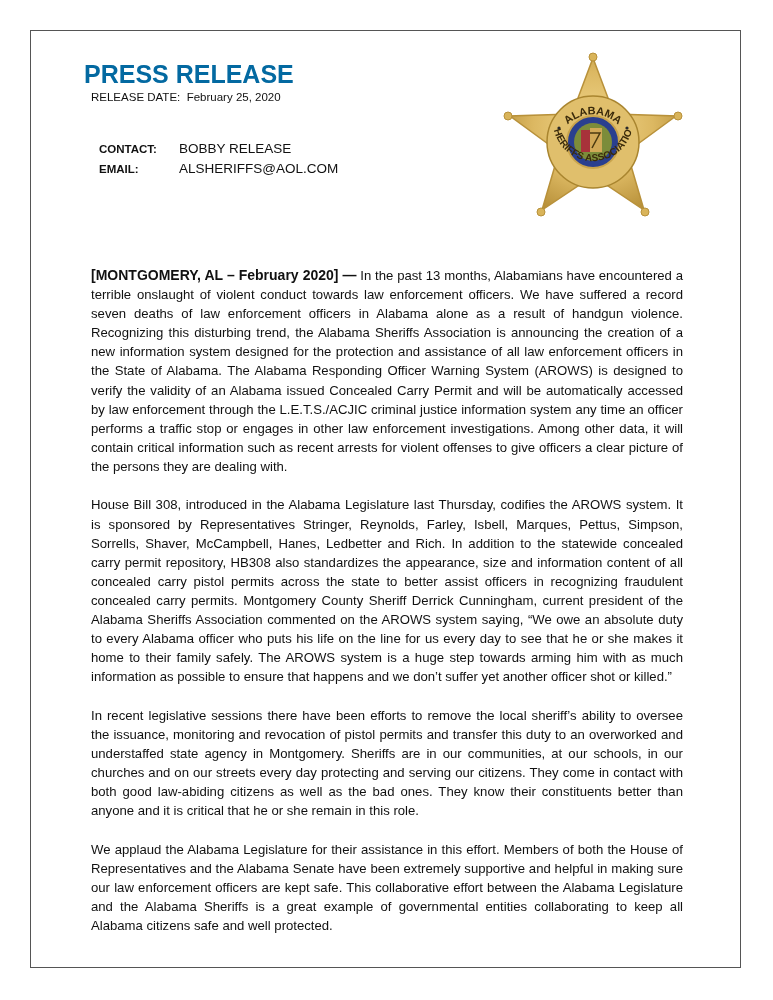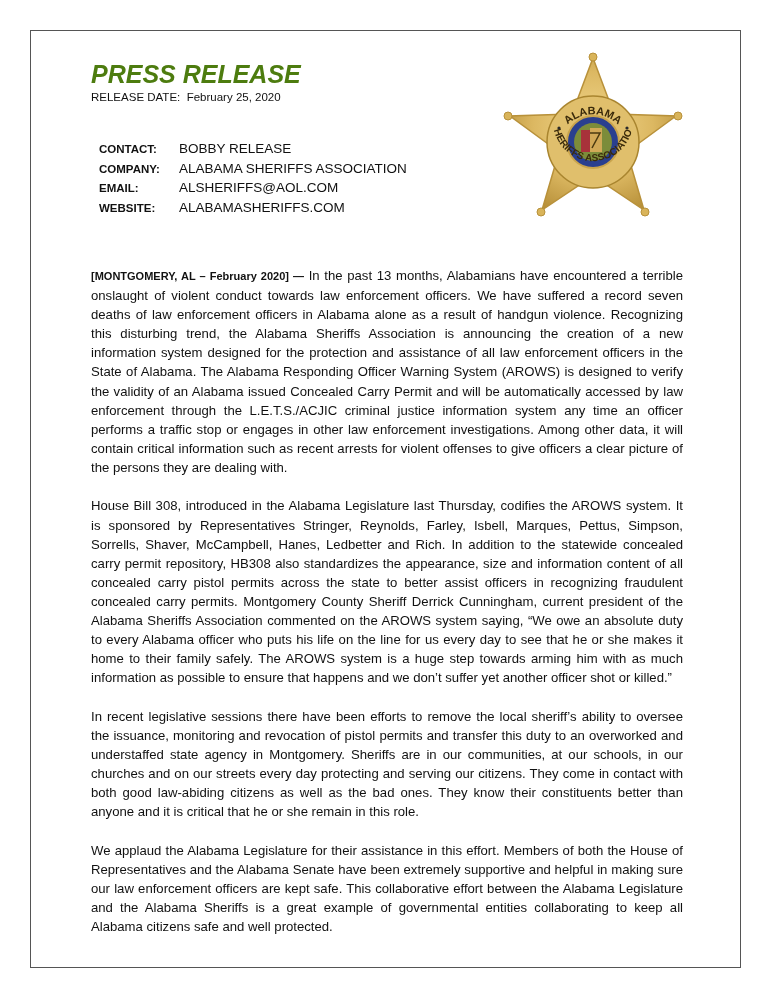--- a/index.html
+++ b/index.html
@@ -1,56 +1,48 @@
 <!DOCTYPE html>
 <html><head>
 <meta charset="utf-8">
 <style>
   html, body { margin: 0; padding: 0; background: #ffffff; }
   body { width: 773px; height: 1000px; position: relative; overflow: hidden; font-family: "Liberation Sans", sans-serif; color: #111; }
   .page-frame { position: absolute; left: 30px; top: 30px; width: 711px; height: 938px; border: 1px solid #555; box-sizing: border-box; }
-  .title { position: absolute; left: 91px; top: 60px; font-size: 25px; font-weight: bold; letter-spacing: 0px; margin: 0; line-height: 28px; color: #4d7c0f; font-style: italic; }
+  .title { position: absolute; left: 84px; top: 60px; font-size: 25px; font-weight: bold; letter-spacing: 0px; margin: 0; line-height: 28px; color: #0369a1; }
   .release-date { position: absolute; left: 91px; top: 91px; font-size: 11.5px; line-height: 13px; }
   .release-date .lbl { font-weight: normal; }
   .contact-table { position: absolute; left: 99px; top: 141px; }
   .contact-row { display: flex; align-items: baseline; height: 19.5px; }
   .contact-row .lbl { width: 80px; font-size: 11.5px; font-weight: bold; }
   .contact-row .val { font-size: 13.5px; }
   .badge { position: absolute; left: 498px; top: 50px; width: 190px; height: 175px; }
   .body-text { position: absolute; left: 91px; top: 266px; width: 592px; font-size: 13.15px; line-height: 19.1px; text-align: justify; }
   .body-text p { margin: 0 0 19.4px 0; }
-  .dateline { font-weight: bold; font-size: 11px; }
+  .dateline { font-weight: bold; font-size: 14px; }
 </style>
 </head>
 <body>
 
 <div class="page-frame"></div>
 
 <h1 class="title">PRESS RELEASE</h1>
 
 <div class="release-date">
   <span class="lbl">RELEASE DATE</span><span>:</span>&nbsp; <span>February 25, 2020</span>
 </div>
 
 <div class="contact-table">
   <div class="contact-row">
     <span class="lbl">CONTACT:</span>
     <span class="val">BOBBY RELEASE</span>
   </div>
   <div class="contact-row">
-    <span class="lbl">COMPANY:</span>
-    <span class="val">ALABAMA SHERIFFS ASSOCIATION</span>
-  </div>
-  <div class="contact-row">
     <span class="lbl">EMAIL:</span>
     <span class="val">ALSHERIFFS@AOL.COM</span>
-  </div>
-  <div class="contact-row">
-    <span class="lbl">WEBSITE:</span>
-    <span class="val">ALABAMASHERIFFS.COM</span>
   </div>
 </div>
 
 <svg class="badge" viewBox="0 0 190 175">
   <defs>
     <radialGradient id="goldGrad" cx="50%" cy="45%" r="60%">
       <stop offset="0%" stop-color="#f2d88e"></stop>
       <stop offset="60%" stop-color="#dcb862"></stop>
       <stop offset="100%" stop-color="#b8913a"></stop>
     </radialGradient>

